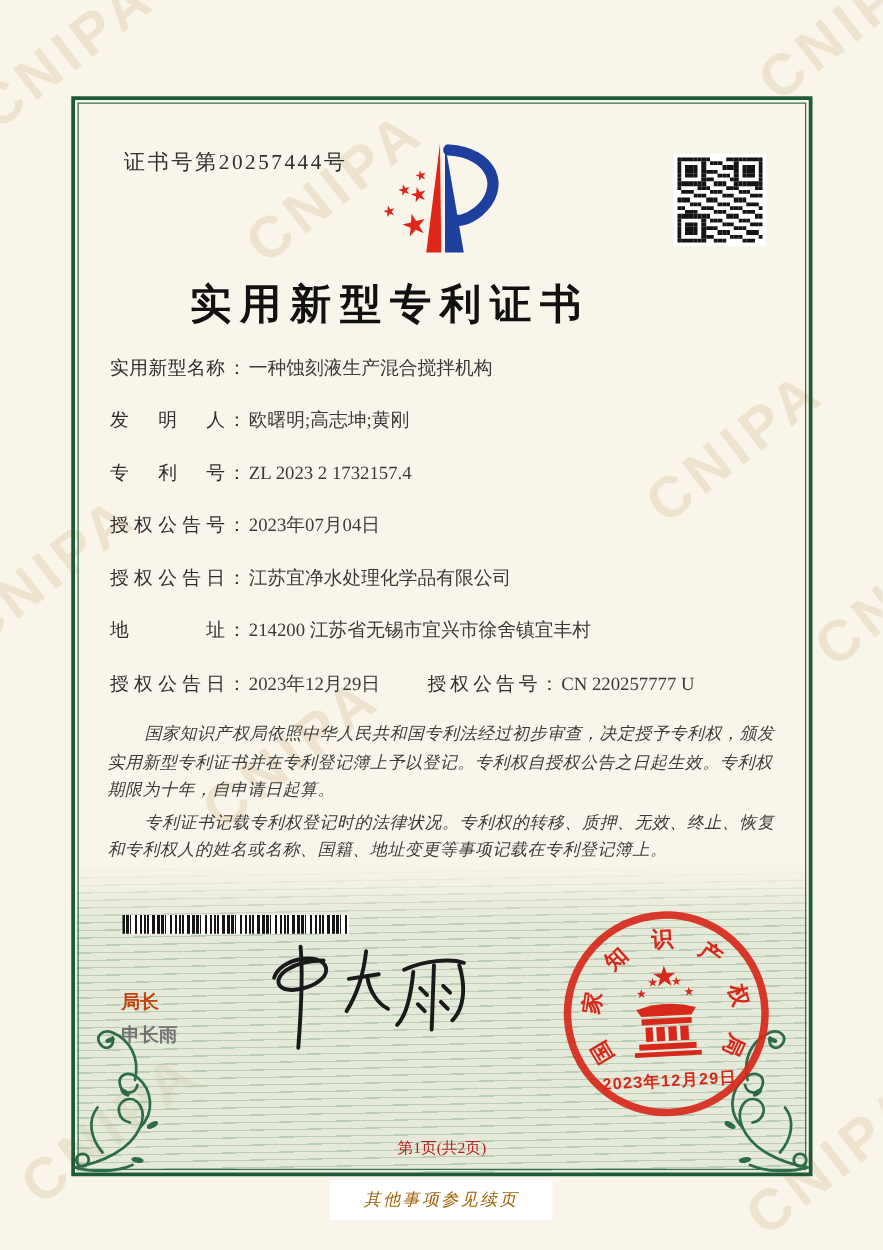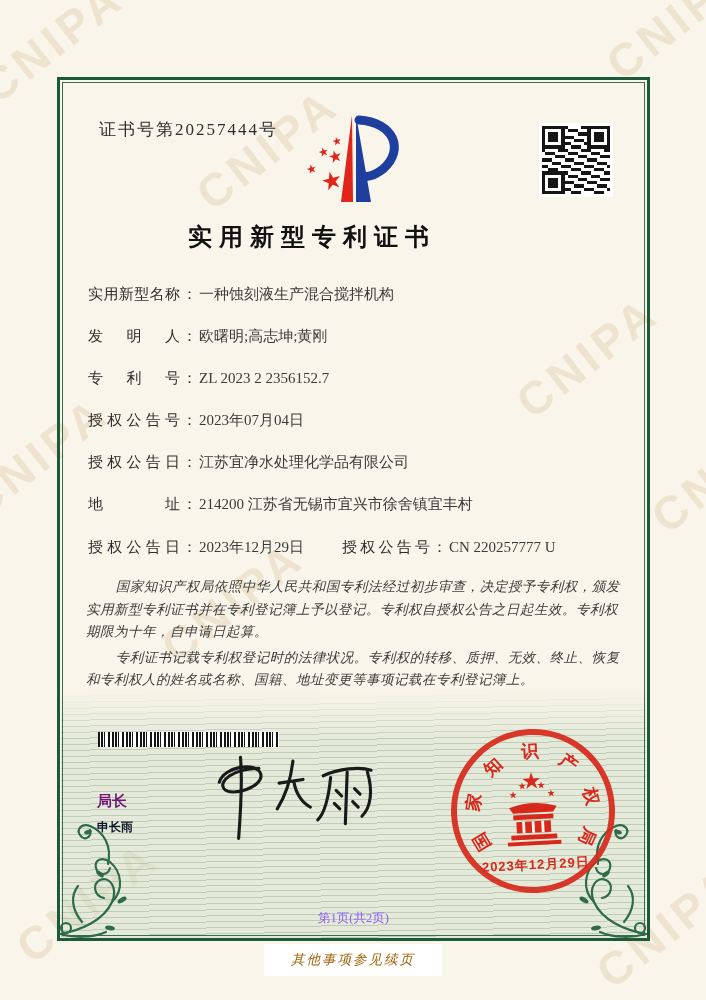--- a/index.html
+++ b/index.html
@@ -38,64 +38,64 @@
   .logo .star{position:absolute;color:#e0251b;line-height:1;transform:rotate(-14deg);}
   .qr{
     position:absolute;left:539px;top:123px;width:74px;height:74px;z-index:6;
     background:#fff;padding:3px;box-sizing:border-box;
     display:grid;grid-template-columns:repeat(21,1fr);grid-template-rows:repeat(21,1fr);
   }
   .qr i{display:block;}
   .qr i.d{background:#151515;}
   .title{
     position:absolute;left:0;top:221px;width:624px;text-align:center;z-index:6;
-    font-size:24px;font-weight:bold;letter-spacing:7px;color:#111;
+    font-size:33px;font-weight:bold;letter-spacing:7px;color:#111;
   }
   
   .row{position:absolute;left:88px;width:545px;font-size:15px;z-index:6;white-space:nowrap;}
   .flabel{display:inline-block;width:92px;text-align:justify;text-align-last:justify;vertical-align:bottom;}
   .colon{display:inline-block;margin:0 2px 0 2px;}
   .fval{color:#3a3a3a;}
   .pair2{margin-left:38px;margin-top:44px;}
   .flabel2{display:inline-block;width:88px;text-align:justify;text-align-last:justify;vertical-align:bottom;}
   
   .paras{position:absolute;left:86px;top:576px;width:537px;z-index:6;
     font-style:italic;font-size:13.5px;line-height:22.5px;color:#3b3b3b;letter-spacing:.5px;}
   .paras p{margin:0 0 3px 0;text-indent:2.2em;}
   
   .barcode{
     position:absolute;left:98px;top:732px;width:181px;height:15px;z-index:6;
     background:repeating-linear-gradient(90deg,
       #151515 0 2px,#fff 2px 3px,#151515 3px 5px,#fff 5px 6px,
       #151515 6px 7px,#fff 7px 10px,#151515 10px 12px,#fff 12px 14px);
   }
   .sig-title{position:absolute;left:97px;top:792px;z-index:6;
-    font-family:"Liberation Sans","DejaVu Sans",sans-serif;font-weight:600;font-size:15px;color:#701a75;}
+    font-family:"Liberation Sans","DejaVu Sans",sans-serif;font-weight:600;font-size:15px;color:#c2410c;}
   .sig-name{position:absolute;left:97px;top:819px;z-index:6;
-    font-family:"Liberation Sans","DejaVu Sans",sans-serif;font-weight:600;font-size:12px;color:#0f172a;}
+    font-family:"Liberation Sans","DejaVu Sans",sans-serif;font-weight:600;font-size:15px;color:#737373;}
   .signature{position:absolute;left:200px;top:750px;z-index:6;}
   
   .seal{
     position:absolute;left:451px;top:729px;width:164px;height:164px;z-index:7;
     border:6px solid rgba(215,40,27,.92);border-radius:50%;box-sizing:border-box;
     transform:rotate(-3deg);
   }
   .seal-ring{position:absolute;inset:0;font-size:17.5px;font-weight:bold;color:#d7281b;
     font-family:"Liberation Sans","DejaVu Sans",sans-serif;}
   .seal-emblem{position:absolute;left:50%;top:24px;transform:translateX(-50%);}
   .seal-date{position:absolute;left:0;bottom:13px;width:100%;text-align:center;
     color:#d7281b;font-size:13px;font-weight:bold;letter-spacing:1px;
     font-family:"Liberation Sans","DejaVu Sans",sans-serif;}
   
   .flourish{position:absolute;z-index:5;}
   .flourish.left{left:52px;top:802px;}
   .flourish.right{left:524px;top:802px;transform:scaleX(-1);}
   
   .page-num{position:absolute;left:57px;top:910px;width:593px;text-align:center;
-    font-size:12.5px;color:#8b5cf6;z-index:6;}
+    font-size:12.5px;color:#b91c1c;z-index:6;}
   .note-band{position:absolute;left:264px;top:944px;width:178px;height:32px;background:#fff;z-index:2;
     display:flex;align-items:center;justify-content:center;}
   .note-band span{font-style:italic;font-size:13.5px;letter-spacing:2px;color:#a16207;}
 </style>
 </head>
 <body>
 
 <span class="wm" style="left:-30px;top:15px;">CNIPA</span>
 <span class="wm" style="left:595px;top:-8px;">CNIPA</span>
 <span class="wm" style="left:185px;top:122px;">CNIPA</span>
@@ -573,21 +573,21 @@
 
 <div class="title">实用新型专利证书</div>
 
 <div class="row" style="top:285px;">
   <span class="flabel">实用新型名称</span><span class="colon">：</span><span class="fval">一种蚀刻液生产混合搅拌机构</span>
 </div>
 <div class="row" style="top:327px;">
   <span class="flabel">发明人</span><span class="colon">：</span><span class="fval">欧曙明;高志坤;黄刚</span>
 </div>
 <div class="row" style="top:369px;">
-  <span class="flabel">专利号</span><span class="colon">：</span><span class="fval">ZL 2023 2 2356152.7</span>
+  <span class="flabel">专利号</span><span class="colon">：</span><span class="fval">ZL 2023 2 1732157.4</span>
 </div>
 <div class="row" style="top:411px;">
   <span class="flabel">授权公告号</span><span class="colon">：</span><span class="fval">2023年07月04日</span>
 </div>
 <div class="row" style="top:453px;">
   <span class="flabel">授权公告日</span><span class="colon">：</span><span class="fval">江苏宜净水处理化学品有限公司</span>
 </div>
 <div class="row" style="top:495px;">
   <span class="flabel">地址</span><span class="colon">：</span><span class="fval">214200 江苏省无锡市宜兴市徐舍镇宜丰村</span>
 </div>

